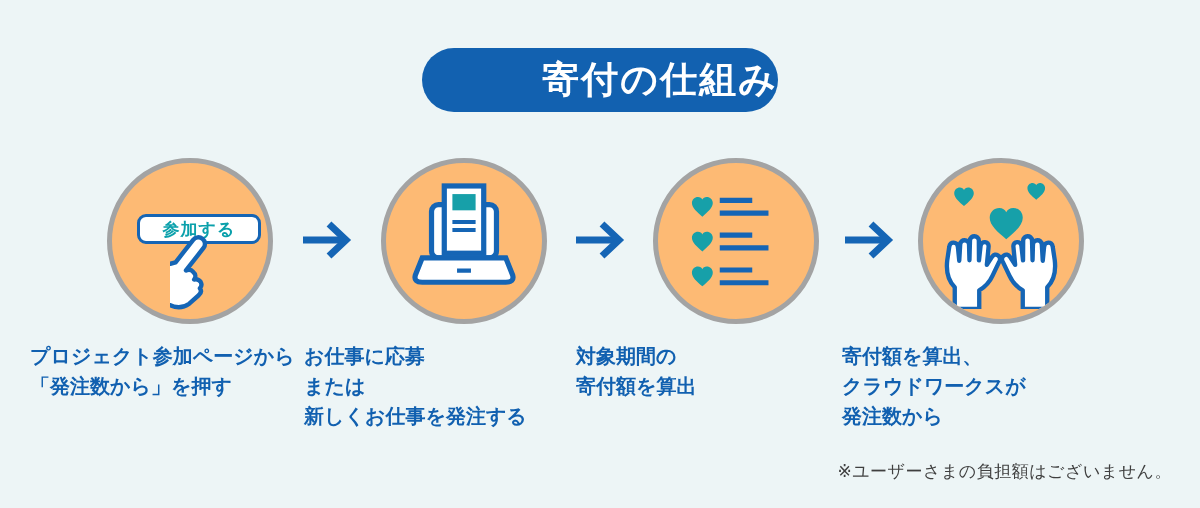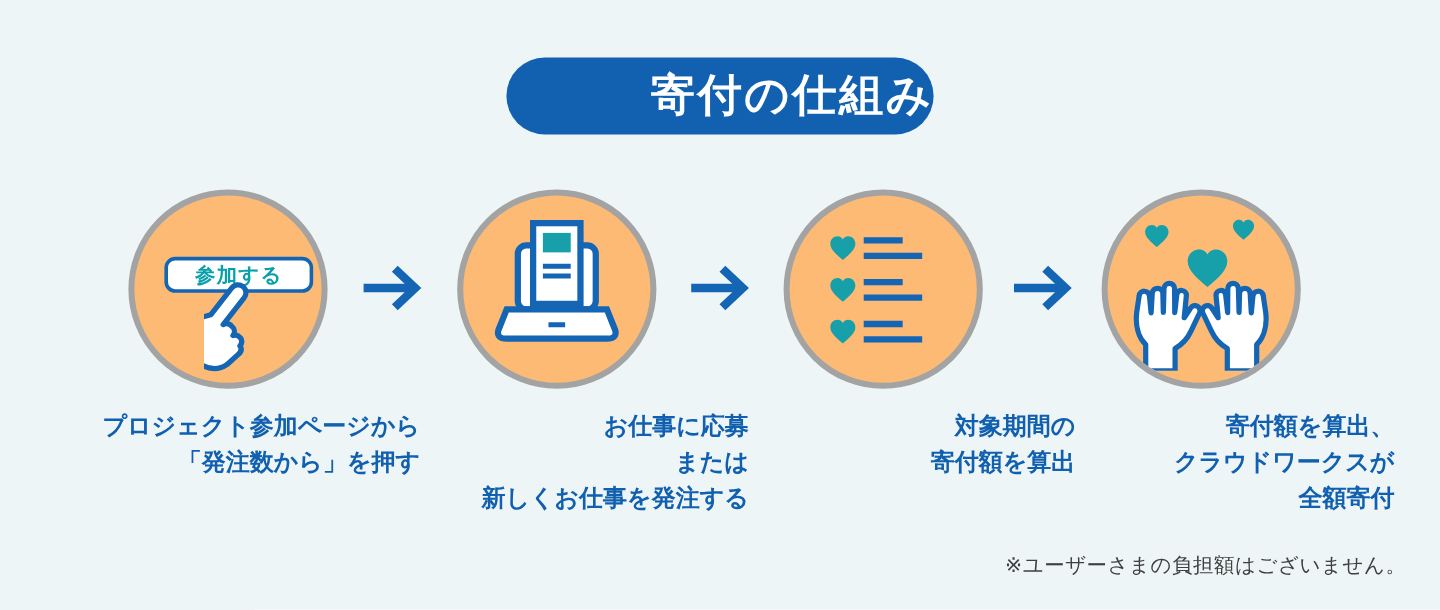--- a/index.html
+++ b/index.html
@@ -18,21 +18,21 @@
     background:#ffffff;border:3.5px solid #1565b5;border-radius:9px;
     display:flex;align-items:center;justify-content:center;}
   .join-button span{color:#0aa0ab;font-size:17px;font-weight:700;letter-spacing:1px;}
 
   .hand-svg{position:absolute;left:58px;top:66px;}
   .icon-svg{position:absolute;}
 
   .arrow{position:absolute;top:220px;width:54px;height:40px;}
   .a1{left:300px;} .a2{left:573px;} .a3{left:842px;}
 
-  .caption{position:absolute;top:341px;width:320px;text-align:right;
+  .caption{position:absolute;top:341px;width:320px;text-align:left;
     color:#1160b0;font-size:20px;font-weight:700;line-height:30px;}
   .cap1{left:30px;} .cap2{left:304px;} .cap3{left:576px;} .cap4{left:842px;}
   .caption div{white-space:nowrap;}
 
   .footnote{position:absolute;right:28px;top:460px;font-size:17px;color:#3f3f3f;letter-spacing:0.5px;text-align:right;}
 
   .stroke{stroke:#1565b5;fill:none;}
   .stroke-fill{stroke:#1565b5;fill:#ffffff;}
   .teal{fill:#17a0a9;}
 </style>
@@ -135,18 +135,18 @@
     <div>または</div>
     <div>新しくお仕事を発注する</div>
   </div>
   <div class="caption cap3">
     <div>対象期間の</div>
     <div>寄付額を算出</div>
   </div>
   <div class="caption cap4">
     <div>寄付額を算出、</div>
     <div>クラウドワークスが</div>
-    <div>全額寄付</div>
+    <div>発注数から</div>
   </div>
 
   <div class="footnote">※ユーザーさまの負担額はございません。</div>
 
 </div>
 
 </body></html>

